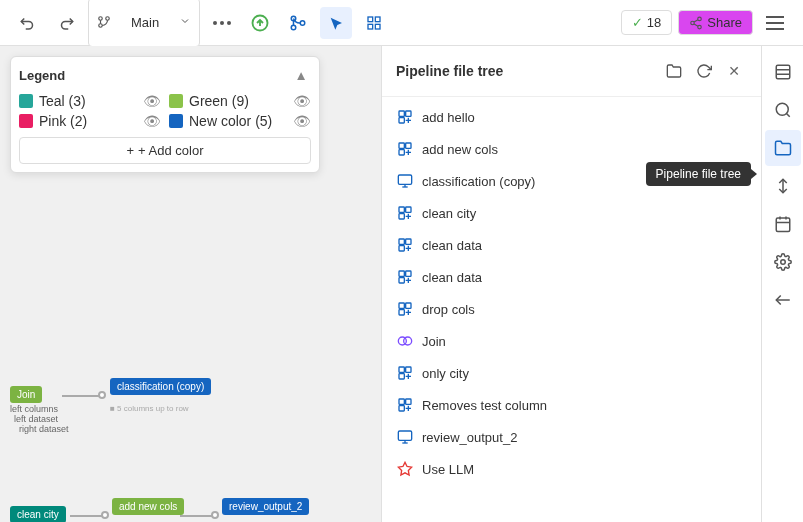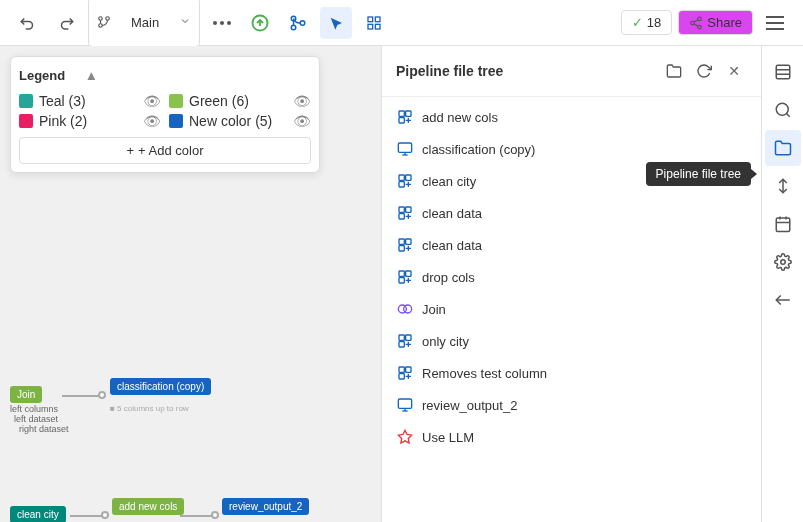--- a/index.html
+++ b/index.html
@@ -72,21 +72,21 @@
       top: 10px; left: 10px;
       background: #fff;
       border: 1px solid #ddd;
       border-radius: 6px;
       width: 310px;
       padding: 8px;
       z-index: 10;
       box-shadow: 0 2px 8px rgba(0,0,0,0.1);
     }
     .legend-header {
-      display: flex; align-items: center; 
+      display: flex; align-items: center; justify-content: space-between;
       margin-bottom: 8px;
       font-weight: 600; font-size: 13px; color: #333; gap: 16px;
     }
     .legend-collapse-btn {
       width: 20px; height: 20px;
       background: none; border: none; cursor: pointer;
       display: flex; align-items: center; justify-content: center;
       color: #888;
     }
     .legend-items {
@@ -322,21 +322,21 @@
       <div class="legend-items">
 
         <div class="legend-item">
           <div class="legend-color-box" style="background:#26a69a;"></div>
           <span class="legend-label">Teal (3)</span>
           <button class="legend-eye">👁</button>
         </div>
 
         <div class="legend-item">
           <div class="legend-color-box" style="background:#8bc34a;"></div>
-          <span class="legend-label">Green (6)</span>
+          <span class="legend-label">Green (9)</span>
           <button class="legend-eye">👁</button>
         </div>
 
         <div class="legend-item">
           <div class="legend-color-box" style="background:#e91e63;"></div>
           <span class="legend-label">Pink (2)</span>
           <button class="legend-eye">👁</button>
         </div>
 
         <div class="legend-item">
@@ -390,20 +390,31 @@
           <svg width="16" height="16" viewBox="0 0 24 24" fill="none" stroke="#555" stroke-width="2">
               <polyline points="23 4 23 10 17 10"></polyline>
               <path d="M20.49 15a9 9 0 11-2.12-9.36L23 10"></path>
             </svg>
         </button>
         <button class="panel-icon-btn">✕</button>
       </div>
     </div>
     <div class="pipeline-list">
 
+    <div class="pipeline-item">
+      <div class="pipeline-item-icon">
+        <svg width="16" height="16" viewBox="0 0 24 24" fill="none" stroke="#1565c0" stroke-width="2">
+              <rect x="3" y="3" width="8" height="8" rx="1"></rect>
+              <rect x="13" y="3" width="8" height="8" rx="1"></rect>
+              <rect x="3" y="13" width="8" height="8" rx="1"></rect>
+              <path d="M13 17h8M17 13v8"></path>
+            </svg>
+      </div>
+      <span>add hello</span>
+    </div>
         <div class="pipeline-item">
       <div class="pipeline-item-icon">
         <svg width="16" height="16" viewBox="0 0 24 24" fill="none" stroke="#1565c0" stroke-width="2">
               <rect x="3" y="3" width="8" height="8" rx="1"></rect>
               <rect x="13" y="3" width="8" height="8" rx="1"></rect>
               <rect x="3" y="13" width="8" height="8" rx="1"></rect>
               <path d="M13 17h8M17 13v8"></path>
             </svg>
       </div>
       <span>add new cols</span>

